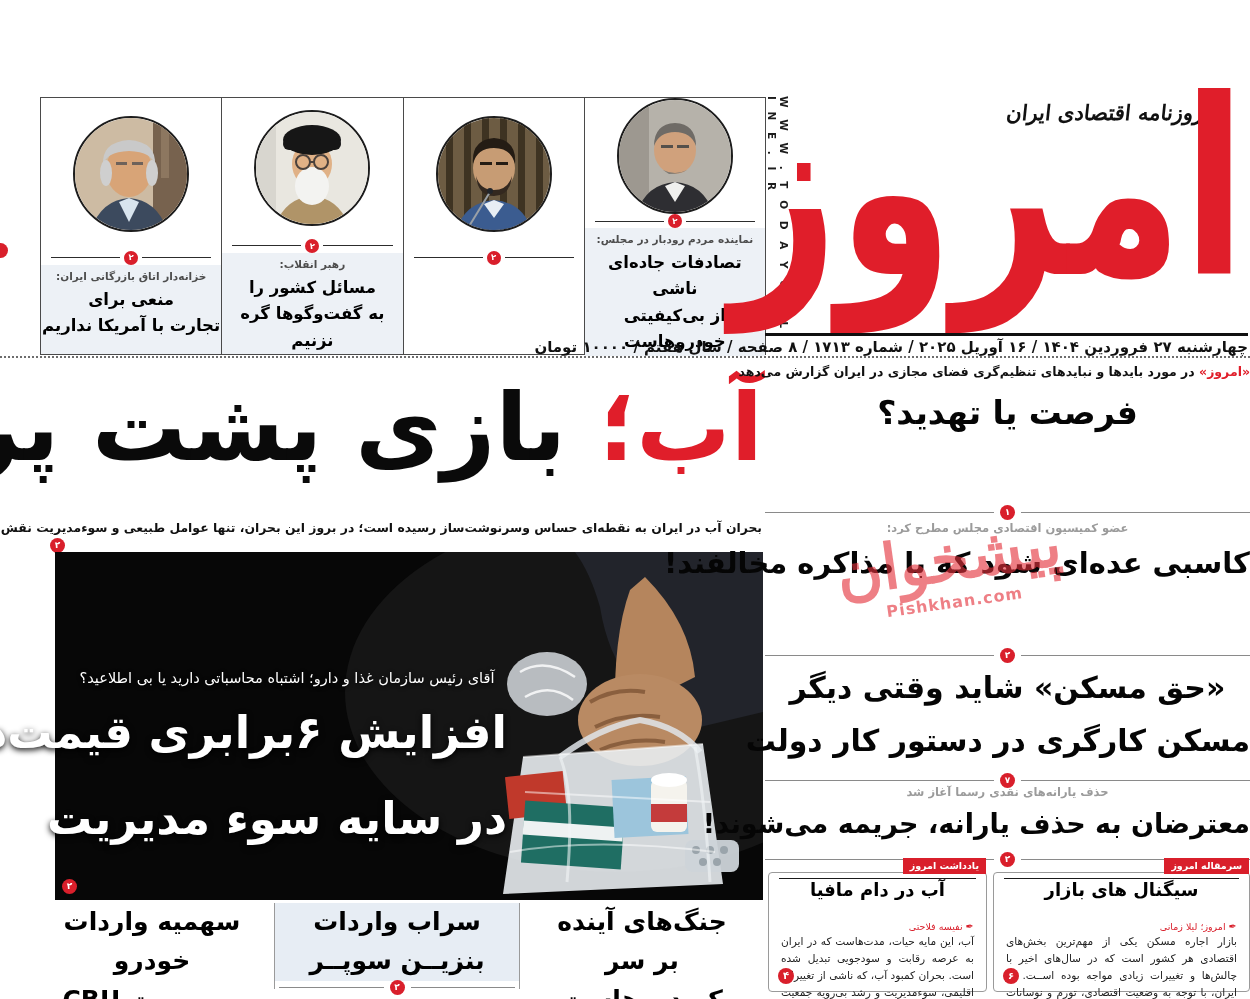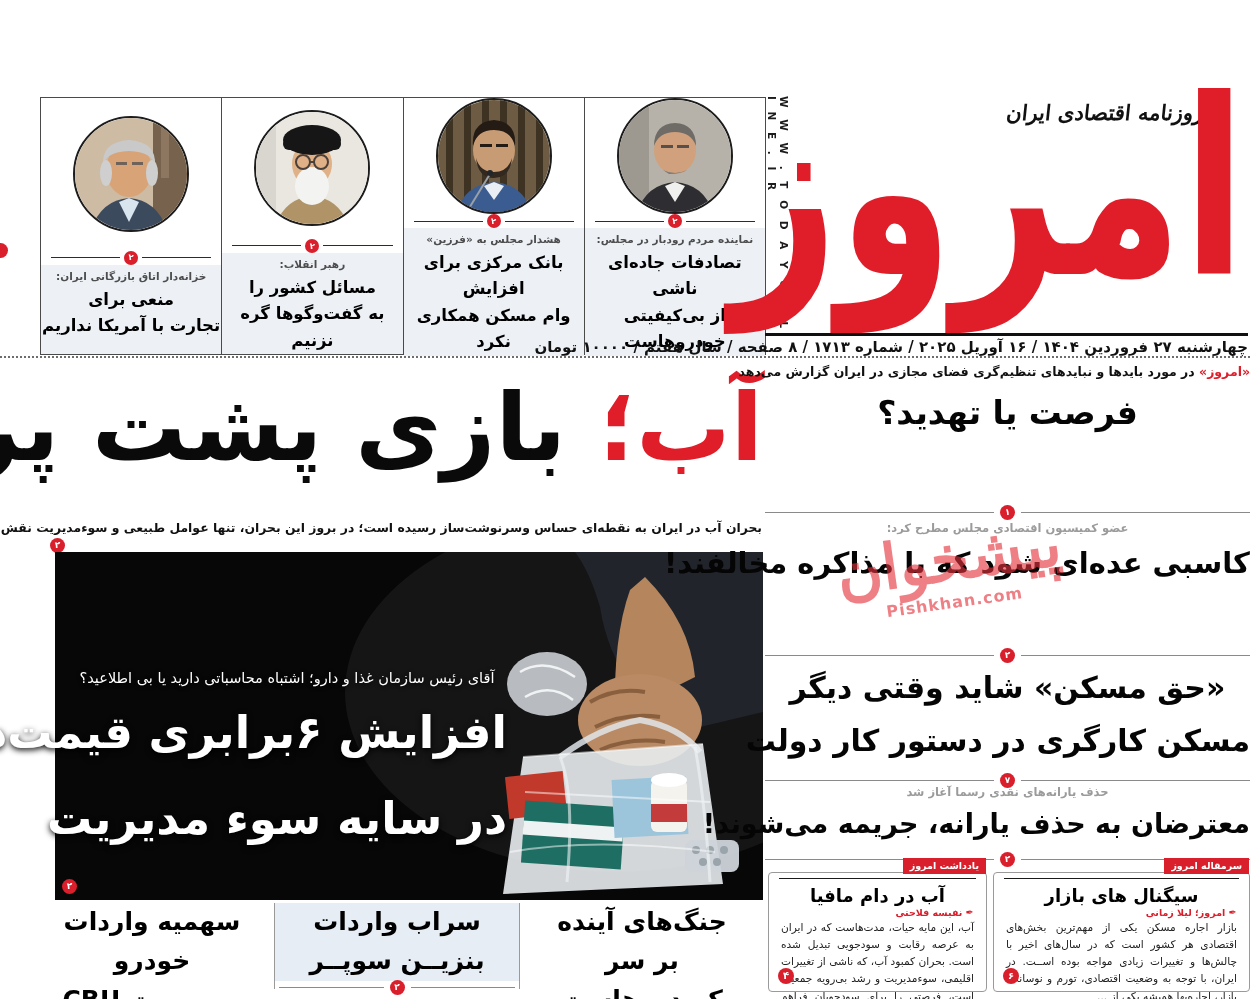--- a/index.html
+++ b/index.html
@@ -68,22 +68,22 @@
   .rc-kicker .kred{color:#e01e2a;}
   .rc-head{position:absolute;left:765px;width:485px;text-align:center;font-weight:bold;color:#050505;
            line-height:1.75;white-space:nowrap;cursor:pointer;}
   .rdiv{position:absolute;left:765px;width:485px;}
   
   .notebox{position:absolute;top:872px;height:118px;background:#fff;border:1px solid #9a9a9a;
            border-radius:4px;}
   .notebox .tab{position:absolute;top:-15px;right:0;background:#d91f2b;color:#fff;
                 font-size:9.5px;font-weight:bold;padding:2px 7px 3px;}
   .box-rule{border-top:1.5px solid #1a1a1a;margin:5px 10px 0;}
-  .box-title{font-size:18px;font-weight:bold;text-align:center;margin-top:6px;color:#000;cursor:pointer;}
-  .box-byline{color:#d91f2b;font-size:9.5px;font-weight:bold;padding:1px 12px 0;}
+  .box-title{font-size:18px;font-weight:bold;text-align:center;margin-top:0;color:#000;cursor:pointer;}
+  .box-byline{color:#d91f2b;font-size:9.5px;font-weight:normal;padding:1px 12px 0;margin-top:20px;}
   .box-byline .pen{font-size:10px;}
   .box-body{font-size:10.6px;color:#222;text-align:justify;padding:1px 12px 0;line-height:1.62;}
   .box-badge{position:absolute;left:9px;bottom:7px;width:16px;height:16px;font-size:10px;}
   
   .wm{position:absolute;left:795px;top:525px;width:310px;text-align:center;transform:rotate(-8deg);
       color:#e4323c;opacity:0.62;z-index:6;pointer-events:none;}
   .wm-fa{font-size:62px;font-weight:bold;line-height:1.1;font-family:"DejaVu Serif",serif;}
   .wm-en{font-size:16px;font-weight:bold;letter-spacing:1px;direction:ltr;}
   .edge-dot{position:absolute;left:-7px;top:243px;}
 </style>
@@ -175,27 +175,20 @@
             <path d="M38 58 Q40 78 56 78 Q72 78 74 58 Q70 72 56 72 Q42 72 38 58Z" fill="#33281f"></path>
             <rect x="42" y="44" width="12" height="3" fill="#241c14"></rect>
             <rect x="58" y="44" width="12" height="3" fill="#241c14"></rect>
             <line x1="30" y1="110" x2="52" y2="74" stroke="#9aa0a6" stroke-width="2"></line>
             <circle cx="52" cy="73" r="3" fill="#22252a"></circle>
           </svg>
         </div>
       </div>
       <div class="card-div">
         <span class="pbadge">۲</span>
-      </div>
-      <div class="card-text">
-        <div class="card-kicker">هشدار مجلس به «فرزین»</div>
-        <div class="card-headline">
-          <div>بانک مرکزی برای افزایش</div>
-          <div>وام مسکن همکاری نکرد</div>
-        </div>
       </div>
     </div>
 
     <div class="card">
       <div class="card-photo">
         <div class="avatar">
           <svg width="112" height="112" viewBox="0 0 112 112">
             <rect width="112" height="112" fill="#b6b2aa"></rect>
             <rect x="0" width="30" height="112" fill="#9d9890"></rect>
             <path d="M18 112 Q28 84 56 82 Q84 84 94 112 Z" fill="#2e2e32"></path>

